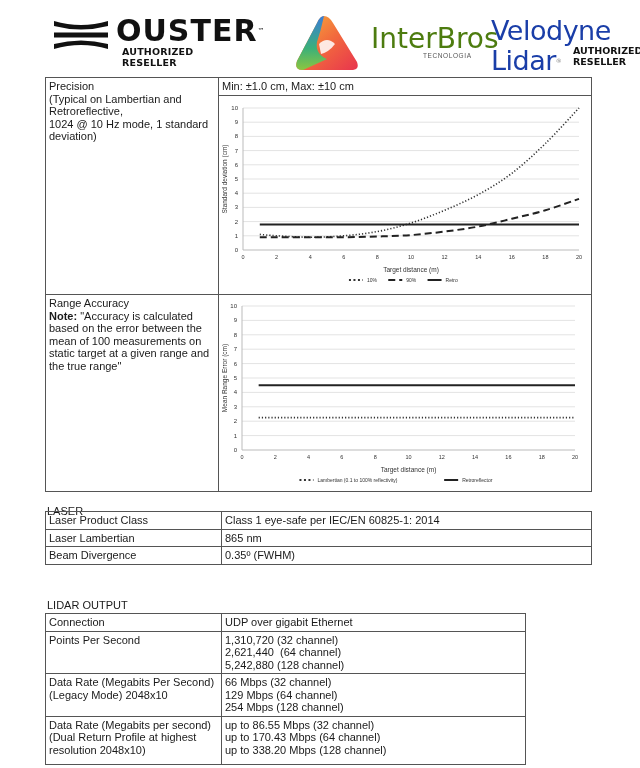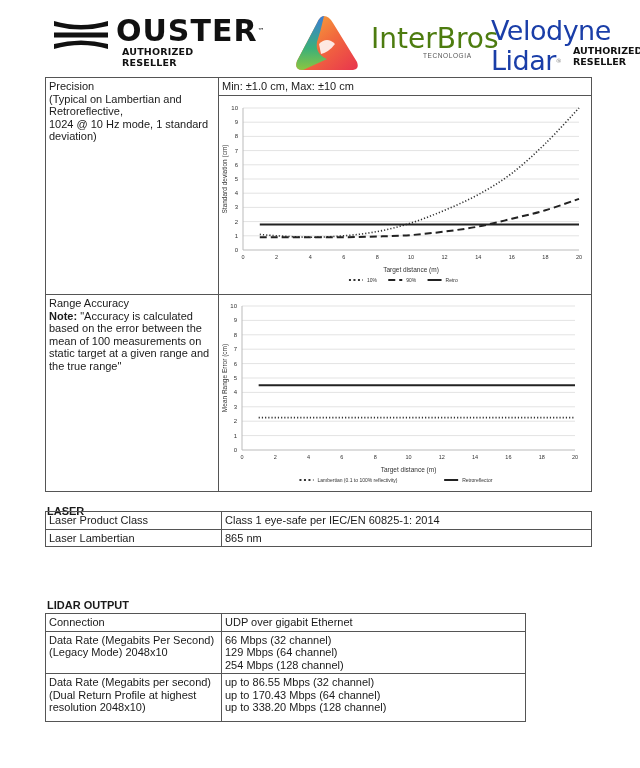--- a/index.html
+++ b/index.html
@@ -18,21 +18,21 @@
   .velo-word { position:absolute; left:0; top:0; font-family:"DejaVu Sans", sans-serif; font-size:27px; color:#1a3ea8; letter-spacing:-0.5px; line-height:30px; }
   .velo-reg { font-size:6px; vertical-align:top; color:#888; }
   .velo-sub { position:absolute; left:82px; top:29px; font-family:"DejaVu Sans", sans-serif; font-weight:bold; font-size:9.5px; color:#111; }
 
   table.spec { position:absolute; border-collapse:collapse; font-size:11px; line-height:12.5px; }
   table.spec td { border:1px solid #555; vertical-align:top; padding:2px 3px; }
   #t-perf { left:45px; top:77px; width:547px; }
   #t-perf td.l { width:168px; }
   .chart-cell { padding:0 !important; position:relative; }
   .lines span { display:block; white-space:pre; }
-  .sect { position:absolute; left:47px; font-weight:bold; font-size:11px; }
+  .sect { position:absolute; left:47px; font-weight:normal; font-size:11px; }
   #t-laser { left:45px; top:511px; width:547px; }
   #t-lidar { left:45px; top:613px; width:481px; }
   #t-laser td.l, #t-lidar td.l { width:169px; }
   svg text { font-family:"Liberation Sans", sans-serif; }
 </style>
 </head>
 <body>
 
 <div class="logos">
   <div class="ouster">
@@ -203,20 +203,24 @@
 <table class="spec" id="t-laser">
   <tbody>
       <tr>
         <td class="l">Laser Product Class</td>
         <td>Class 1 eye-safe per IEC/EN 60825-1: 2014</td>
       </tr>
   <tr>
         <td class="l">Laser Lambertian</td>
         <td>865 nm</td>
       </tr>
+  <tr>
+        <td class="l">Beam Divergence</td>
+        <td>0.35º (FWHM)</td>
+      </tr>
 </tbody>
   </table>
 
 <div class="sect" style="top:599px">LIDAR OUTPUT</div>
 <table class="spec" id="t-lidar">
   <tbody>
       <tr>
     <td class="l">
           <div class="lines">
             <span>Connection</span>
@@ -224,20 +228,34 @@
         </td>
     <td>
           <div class="lines">
             <span>UDP over gigabit Ethernet</span>
           </div>
         </td>
   </tr>
   <tr style="height:42px">
     <td class="l">
           <div class="lines">
+            <span>Points Per Second</span>
+          </div>
+        </td>
+    <td>
+          <div class="lines">
+      <span>1,310,720 (32 channel)</span>
+      <span>2,621,440  (64 channel)</span>
+      <span>5,242,880 (128 channel)</span>
+    </div>
+        </td>
+  </tr>
+  <tr style="height:42px">
+    <td class="l">
+          <div class="lines">
       <span>Data Rate (Megabits Per Second)</span>
       <span>(Legacy Mode) 2048x10</span>
     </div>
         </td>
     <td>
           <div class="lines">
       <span>66 Mbps (32 channel)</span>
       <span>129 Mbps (64 channel)</span>
       <span>254 Mbps (128 channel)</span>
     </div>

